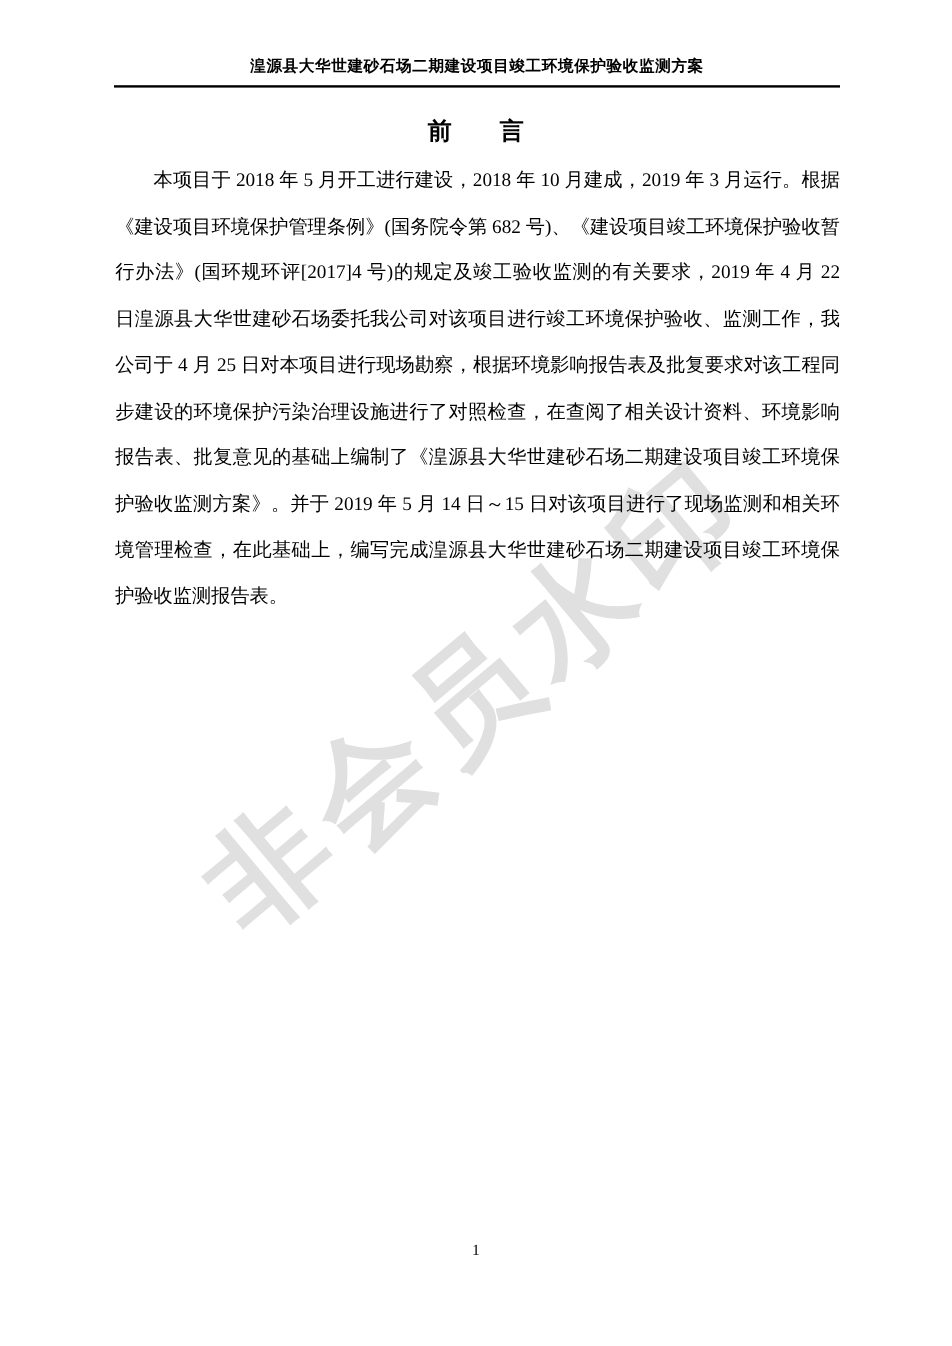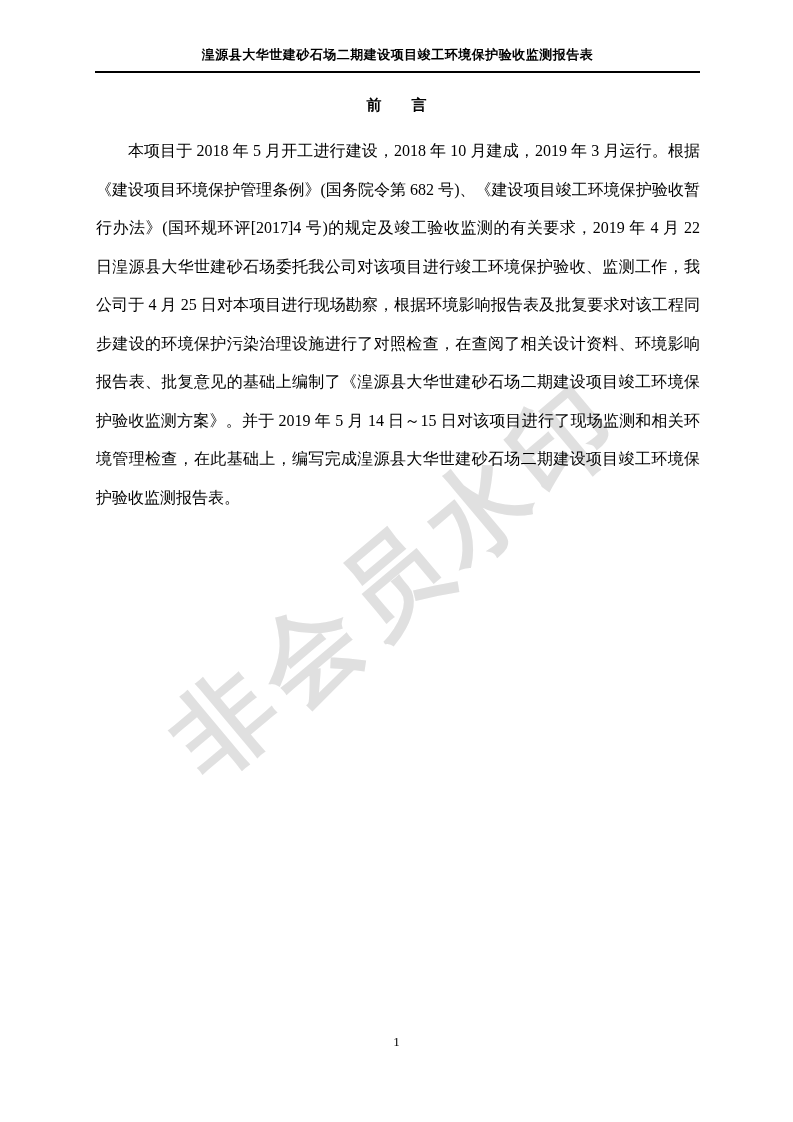--- a/index.html
+++ b/index.html
@@ -43,21 +43,21 @@
     border-bottom: 2px solid #000000;
     z-index: 2;
   }
   .doc-title {
     position: absolute;
     top: 96px;
     left: 0;
     right: 0;
     margin: 0;
     text-align: center;
-    font-size: 15px;
+    font-size: 20px;
     font-weight: bold;
     z-index: 2;
   }
   .content {
     position: absolute;
     top: 132px;
     left: 96px;
     width: 604px;
     font-size: 16px;
     line-height: 38.5px;
@@ -80,21 +80,21 @@
   }
 </style>
 </head>
 <body>
 
 <div class="page">
 
   <div class="watermark">非会员水印</div>
 
   <div class="header">
-    <span>湟源县大华世建砂石场二期建设项目竣工环境保护验收监测报告表</span>
+    <span>湟源县大华世建砂石场二期建设项目竣工环境保护验收监测方案</span>
   </div>
 
   <h1 class="doc-title">前　　言</h1>
 
   <div class="content">
     <p>本项目于 2018 年 5 月开工进行建设，2018 年 10 月建成，2019 年 3 月运行。根据《建设项目环境保护管理条例》(国务院令第 682 号)、《建设项目竣工环境保护验收暂行办法》(国环规环评[2017]4 号)的规定及竣工验收监测的有关要求，2019 年 4 月 22 日湟源县大华世建砂石场委托我公司对该项目进行竣工环境保护验收、监测工作，我公司于 4 月 25 日对本项目进行现场勘察，根据环境影响报告表及批复要求对该工程同步建设的环境保护污染治理设施进行了对照检查，在查阅了相关设计资料、环境影响报告表、批复意见的基础上编制了《湟源县大华世建砂石场二期建设项目竣工环境保护验收监测方案》。并于 2019 年 5 月 14 日～15 日对该项目进行了现场监测和相关环境管理检查，在此基础上，编写完成湟源县大华世建砂石场二期建设项目竣工环境保护验收监测报告表。</p>
   </div>
 
   <div class="page-number">1</div>
 

